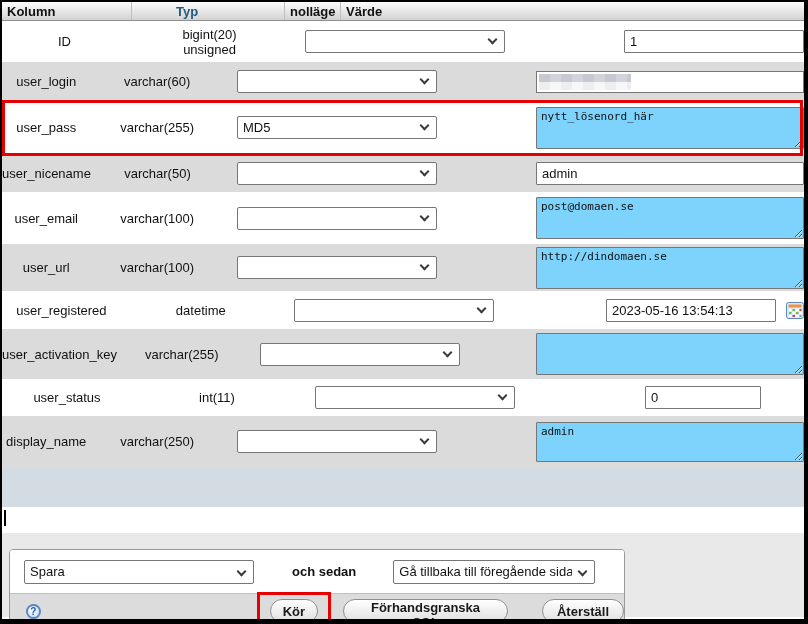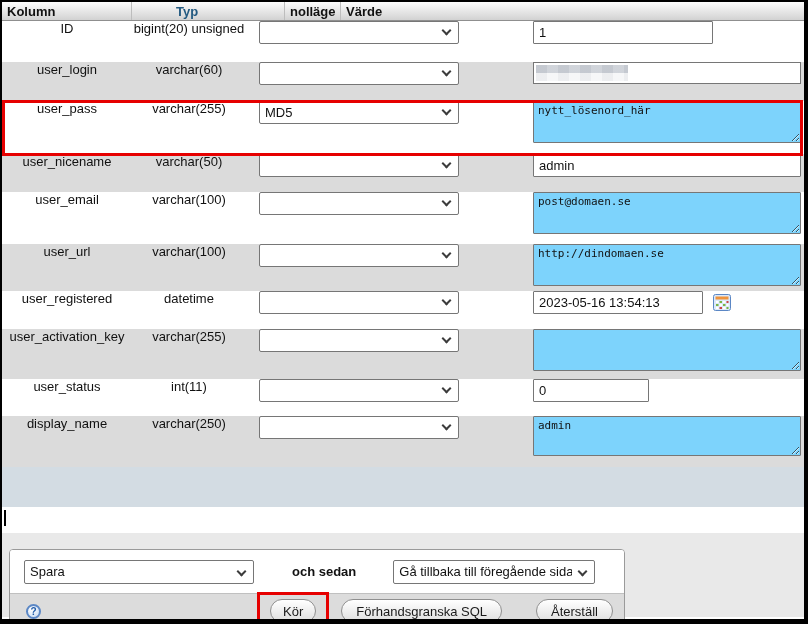--- a/index.html
+++ b/index.html
@@ -18,21 +18,21 @@
   .thead{
     display:flex;height:19px;align-items:center;
     background:linear-gradient(#fdfdfd,#d2d2d2);
     border-bottom:1px solid #8f8f8f;
     font-weight:bold;
   }
   .thead .cell{height:100%;display:flex;align-items:center;padding-left:5px;border-right:1px solid #bdbdbd;}
   .thead .cell:last-child{border-right:none;}
   .link-hd{color:#235a81;margin-left:39px;}
   
-  .row{display:flex;align-items:flex-start;background:#fff;}
+  .row{display:flex;align-items:center;background:#fff;gap:28px;}
   .row.alt{background:#dbdbdb;}
   .c1{width:130px;text-align:center;}
   .c2{width:114px;text-align:center;}
   .c3{width:226px;}
   .c4{width:56px;}
   .c5{flex:1;padding-left:5px;display:flex;align-items:center;}
   .selwrap{position:relative;display:inline-block;margin-left:13px;}
   select.fn{
     -webkit-appearance:none;appearance:none;
     width:200px;height:23px;border:1px solid #767676;border-radius:2px;
@@ -84,21 +84,21 @@
     font-family:"Liberation Sans",sans-serif;font-size:13px;padding:0 22px 0 5px;color:#111;
   }
   .sel-save{width:230px;} .sel-after{width:202px;}
   .selwrap2{position:relative;display:inline-block;}
   .selwrap2 .chev{top:8px;}
   .and-then{font-weight:bold;margin-left:38px;}
   .ml37{margin-left:37px;}
   .btn{
     height:24px;border:1px solid #8f8f8f;border-radius:12px;
     background:linear-gradient(#ffffff,#dedede);
-    font-family:"Liberation Sans",sans-serif;font-size:13px;font-weight:normal;color:#1a1a1a;
+    font-family:"Liberation Sans",sans-serif;font-size:13px;font-weight:bold;color:#1a1a1a;
     padding:0 14px;cursor:pointer;
   }
   .help-icon{
     width:15px;height:15px;border-radius:50%;
     border:2px solid #5b87c5;background:radial-gradient(circle at 35% 30%,#ffffff,#c4d9f2);
     color:#1f5aa8;font-size:10px;font-weight:bold;
     display:inline-flex;align-items:center;justify-content:center;cursor:pointer;
   }
   .kor-wrap{display:inline-block;border:3px solid #e60000;padding:4px 10px;margin-left:216px;background:transparent;}
   .ml12{margin-left:12px;} .ml34{margin-left:34px;}

